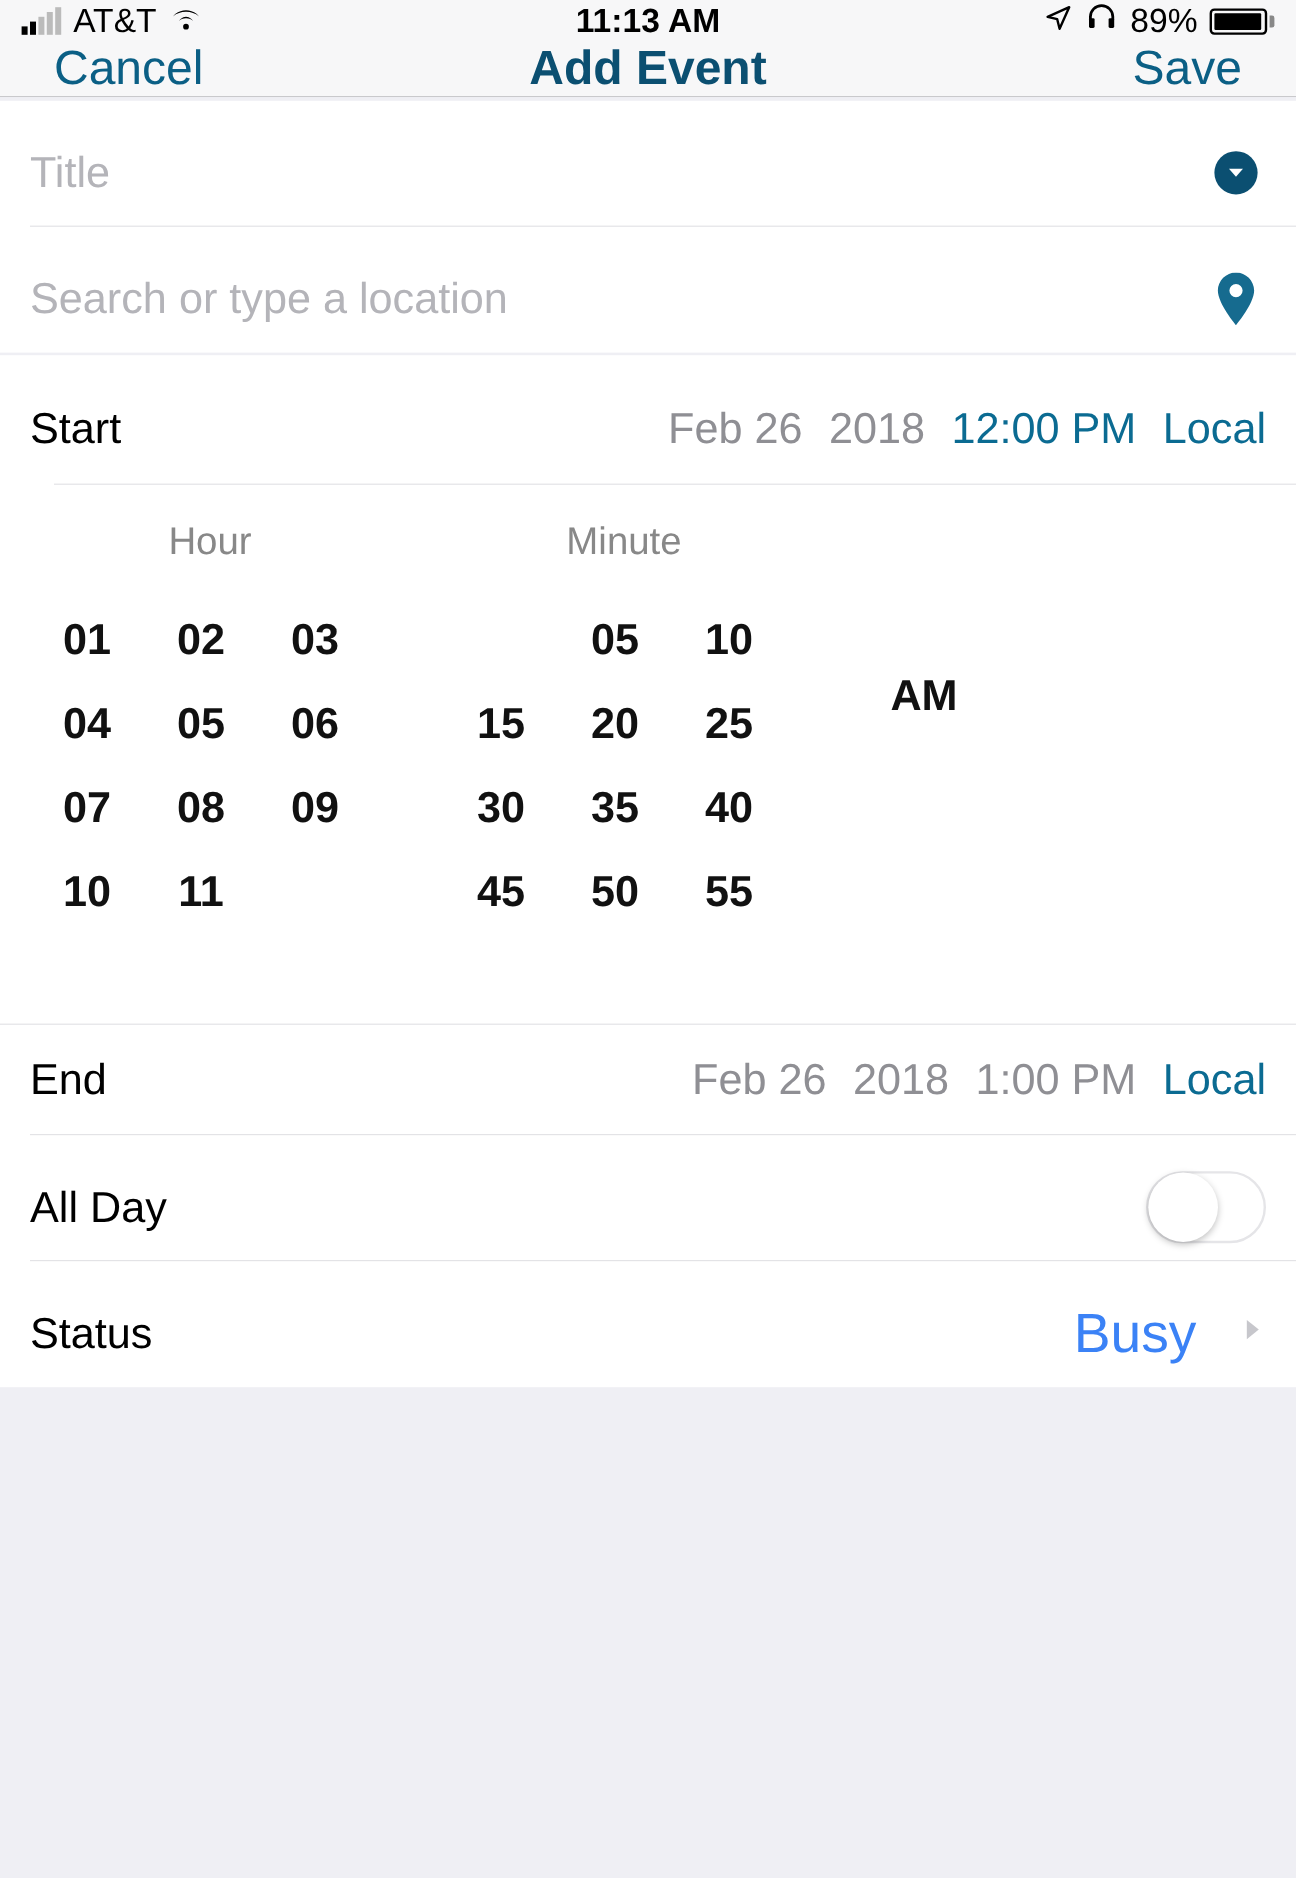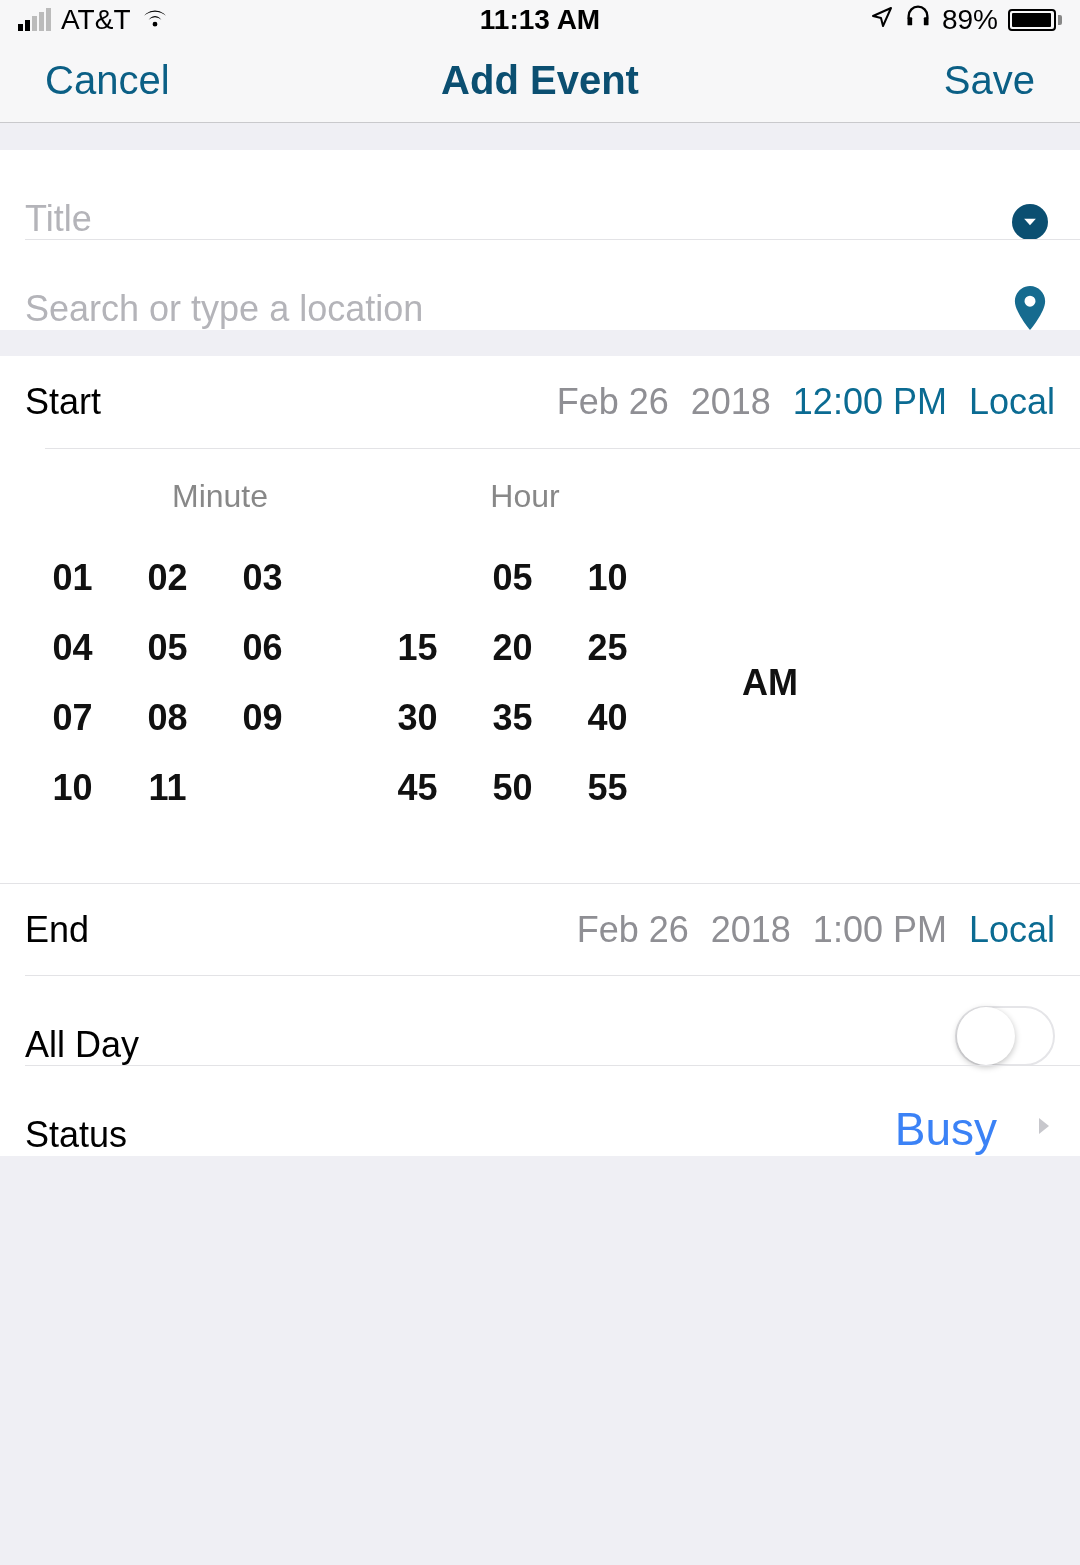--- a/index.html
+++ b/index.html
@@ -20,21 +20,21 @@
   .battery-tip { width: 4px; height: 10px; background: #888; margin-left: 2px; border-radius: 0 2px 2px 0; }
 
   .nav-bar { height: 95px; background: #f7f7f8; display: flex; align-items: center; justify-content: space-between; padding: 0 45px; border-bottom: 1px solid #c9c9cc; }
   .nav-title { position: absolute; left: 50%; transform: translateX(-50%); font-size: 40px; font-weight: 700; color: #0b4f71; }
   .nav-btn { font-size: 40px; color: #0b5f85; font-weight: 400; background: none; border: none; }
   .nav-btn.save { font-weight: 400; text-align: right; }
 
   .gap { height: 30px; background: #efeff4; }
 
   .section { background: #fff; }
-  .row { min-height: 90px; display: flex; align-items: flex-end; padding: 0 25px 0 25px; position: relative; }
+  .row { min-height: 90px; display: flex; align-items: center; padding: 0 25px 0 25px; position: relative; margin-top: 15px; }
   .hairline::after { content:""; position:absolute; left:25px; right:0; bottom:0; height:1px; background:#e3e3e6; }
   .input { flex: 1; border: none; outline: none; font-size: 36px; color: #000; background: transparent; }
   .input::placeholder { color: #b4b4b9; }
   .row-icon { width: 50px; display:flex; justify-content:center; align-items:center; }
   .chev-circle { width: 36px; height: 36px; border-radius: 50%; background: #0b4f71; display:flex; align-items:center; justify-content:center; }
   .chev-circle svg { width: 20px; height: 20px; fill:#fff; }
   .pin svg { width: 34px; height: 44px; fill: #166b8f; }
 
   .label { font-size: 36px; color: #000; }
   .row-right { margin-left: auto; display: flex; align-items: baseline; gap: 22px; font-size: 36px; }
@@ -46,21 +46,21 @@
   .picker::before { content:""; position:absolute; left:45px; right:0; top:0; height:1px; background:#e3e3e6; }
   .picker-headers { display:flex; }
   .hdr { color:#888; font-size:32px; text-align:center; }
   .hdr.hour { width: 300px; }
   .hdr.min { width: 310px; margin-left: 40px; }
   .picker-body { display:flex; align-items:center; margin-top: 28px; }
   .grid { display:grid; grid-template-columns: repeat(3, 95px); grid-auto-rows: 70px; gap: 0; }
   .cell { display:flex; align-items:center; justify-content:center; font-size:36px; font-weight:600; color:#111; width:95px; height:70px; }
   .cell.sel { position:relative; color:#fff; }
   .cell.sel::before { content:""; position:absolute; width:66px; height:66px; border-radius:50%; background:#eb1c24; z-index:-1; }
-  .ampm { display:flex; flex-direction:row; gap:46px; margin-left: 80px; align-items:center; }
+  .ampm { display:flex; flex-direction:column; gap:46px; margin-left: 80px; align-items:center; }
   .ampm .opt { font-size:36px; font-weight:600; color:#111; width:70px; height:70px; display:flex; align-items:center; justify-content:center; position:relative; }
   .ampm .opt.sel { color:#fff; }
   .ampm .opt.sel::before { content:""; position:absolute; width:66px; height:66px; border-radius:50%; background:#eb1c24; z-index:-1; }
 
   .toggle { width: 100px; height: 60px; border-radius: 30px; background:#fff; border:2px solid #e5e5e8; position:relative; margin-left:auto; }
   .toggle-knob { position:absolute; left:0; top:-1px; width:58px; height:58px; border-radius:50%; background:#fff; box-shadow:0 2px 6px rgba(0,0,0,0.25); }
 
   .chevron-right svg { width:24px; height:30px; fill:#c7c7cc; }
   .status-value { color:#3b82f6; font-size:46px; margin-right: 12px; }
 
@@ -150,22 +150,22 @@
       <div class="row-right">
         <span class="dim">Feb 26</span>
         <span class="dim">2018</span>
         <span class="accent bold">12:00 PM</span>
         <span class="accent">Local</span>
       </div>
     </div>
 
     <div class="picker">
       <div class="picker-headers">
+        <div class="hdr hour">Hour</div>
         <div class="hdr min">Minute</div>
-        <div class="hdr hour">Hour</div>
       </div>
       <div class="picker-body">
         <div class="grid" id="hour-grid">
             <div class="cell">01</div>
             <div class="cell">02</div>
             <div class="cell">03</div>
             <div class="cell">04</div>
             <div class="cell">05</div>
             <div class="cell">06</div>
             <div class="cell">07</div>

